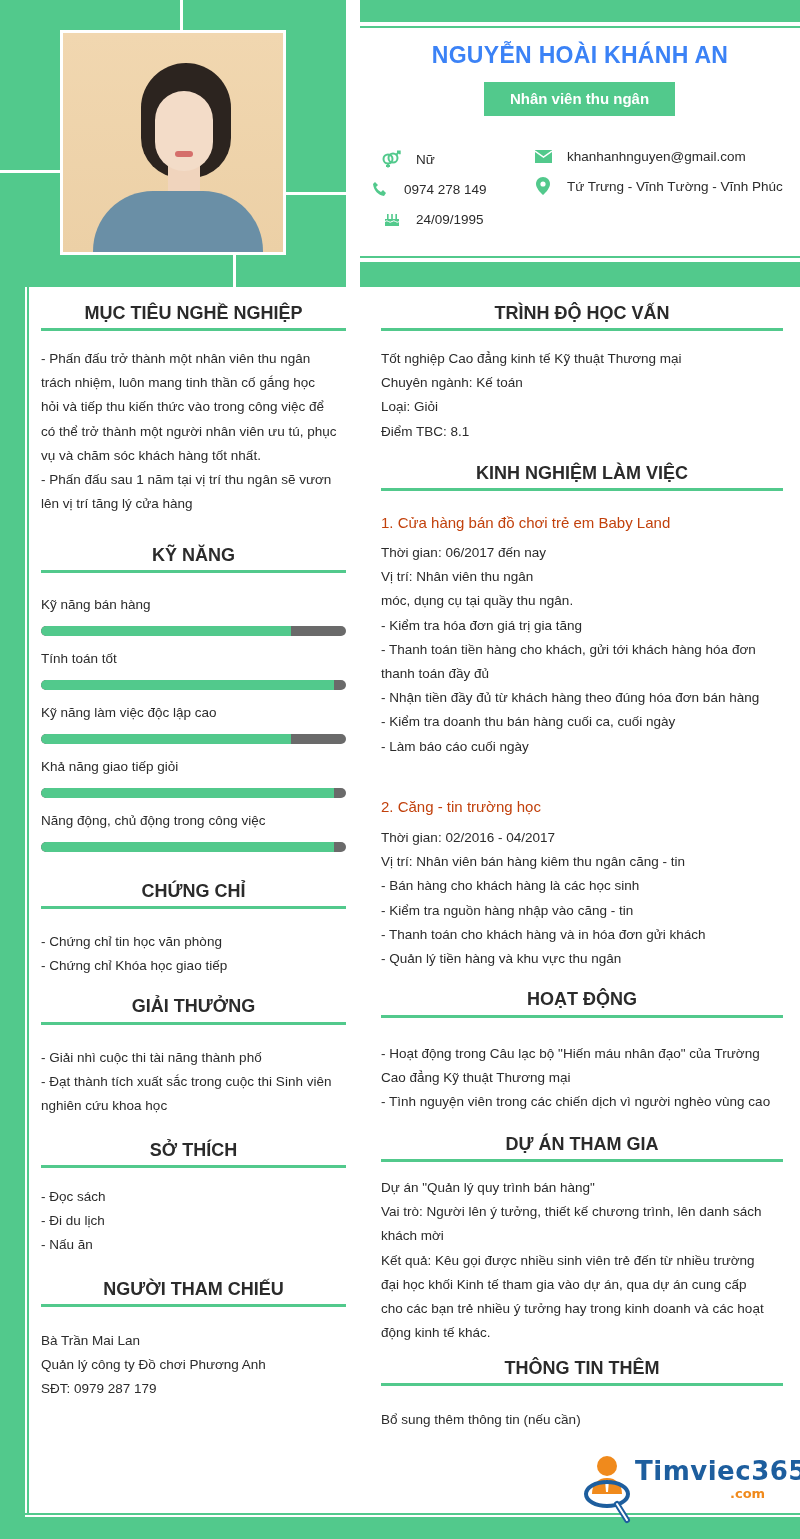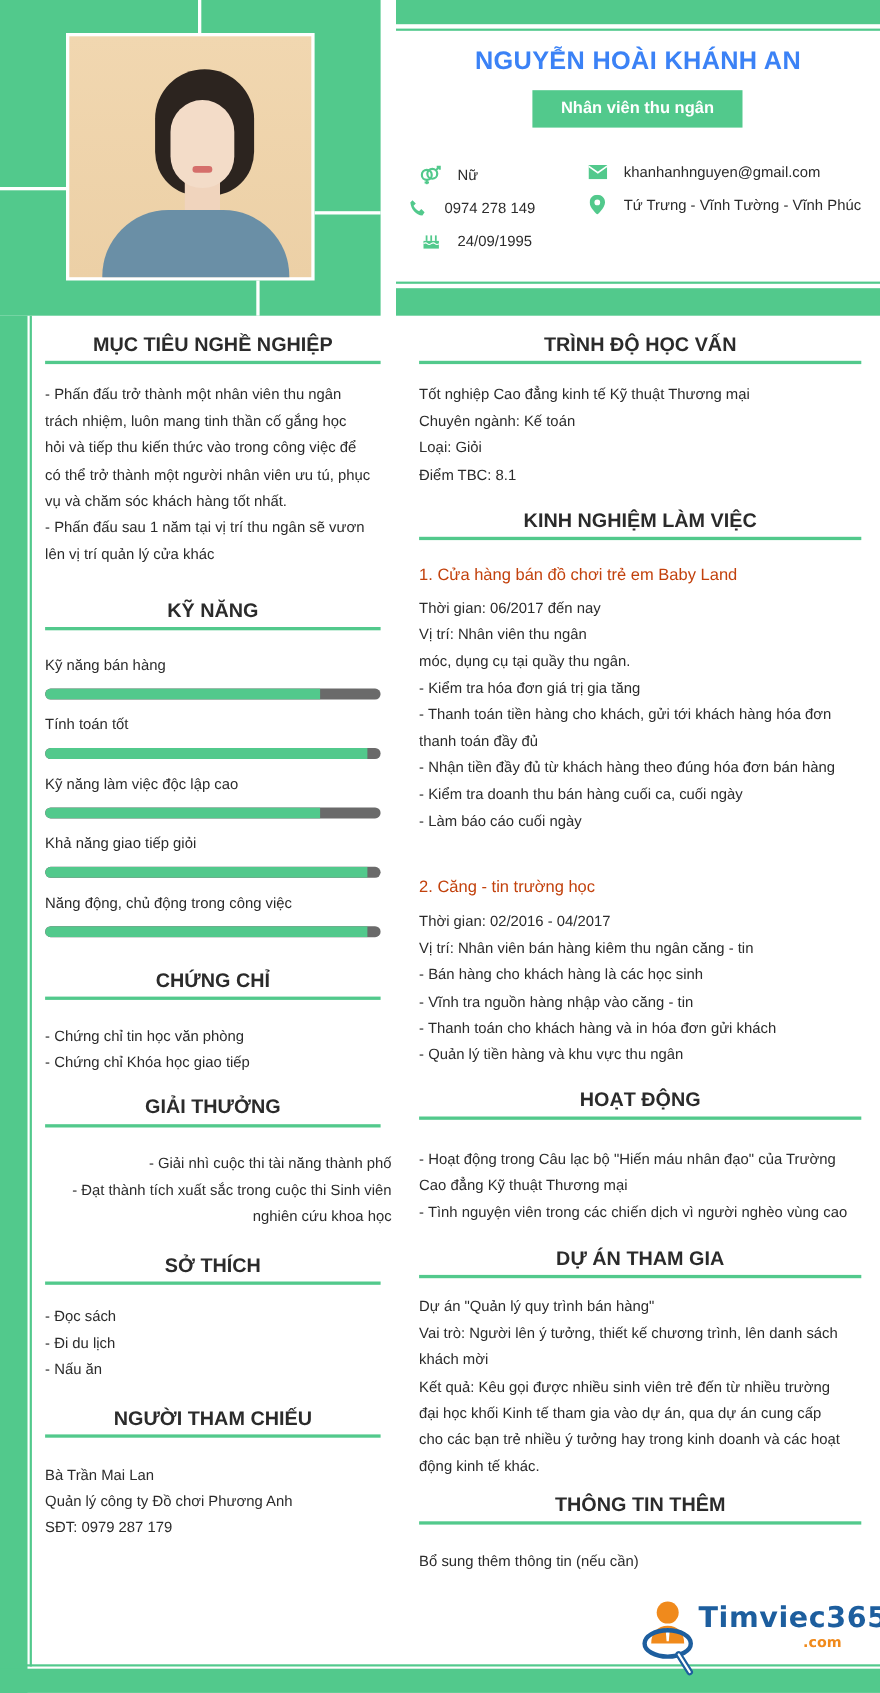--- a/index.html
+++ b/index.html
@@ -134,21 +134,21 @@
 
 <div class="section-title" style="left:41px; top:303px; width:305px;">MỤC TIÊU NGHỀ NGHIỆP</div>
 <div class="rule" style="left:41px; top:328px; width:305px;"></div>
 <div class="txt" style="left:41px; top:347px; width:315px;">
   <p>- Phấn đấu trở thành một nhân viên thu ngân</p>
   <p>trách nhiệm, luôn mang tinh thần cố gắng học</p>
   <p>hỏi và tiếp thu kiến thức vào trong công việc để</p>
   <p>có thể trở thành một người nhân viên ưu tú, phục</p>
   <p>vụ và chăm sóc khách hàng tốt nhất.</p>
   <p>- Phấn đấu sau 1 năm tại vị trí thu ngân sẽ vươn</p>
-  <p>lên vị trí quản lý cửa khác</p>
+  <p>lên vị trí tăng lý cửa hàng</p>
 </div>
 
 <div class="section-title" style="left:41px; top:545px; width:305px;">KỸ NĂNG</div>
 <div class="rule" style="left:41px; top:570px; width:305px;"></div>
 
 <div class="skill-label" style="top:597px;">Kỹ năng bán hàng</div>
 <div class="skill-bar" style="top:626px;">
     <div class="skill-fill" style="width:82%;"></div>
   </div>
 
@@ -174,21 +174,21 @@
 
 <div class="section-title" style="left:41px; top:881px; width:305px;">CHỨNG CHỈ</div>
 <div class="rule" style="left:41px; top:906px; width:305px;"></div>
 <div class="txt" style="left:41px; top:930px; width:315px;">
   <p>- Chứng chỉ tin học văn phòng</p>
   <p>- Chứng chỉ Khóa học giao tiếp</p>
 </div>
 
 <div class="section-title" style="left:41px; top:996px; width:305px;">GIẢI THƯỞNG</div>
 <div class="rule" style="left:41px; top:1022px; width:305px;"></div>
-<div class="txt" style="left:41px; top:1046px; width:315px;text-align:right;">
+<div class="txt" style="left:41px; top:1046px; width:315px;">
   <p>- Giải nhì cuộc thi tài năng thành phố</p>
   <p>- Đạt thành tích xuất sắc trong cuộc thi Sinh viên</p>
   <p>nghiên cứu khoa học</p>
 </div>
 
 <div class="section-title" style="left:41px; top:1140px; width:305px;">SỞ THÍCH</div>
 <div class="rule" style="left:41px; top:1165px; width:305px;"></div>
 <div class="txt" style="left:41px; top:1185px; width:315px;">
   <p>- Đọc sách</p>
   <p>- Đi du lịch</p>
@@ -226,21 +226,21 @@
   <p>- Nhận tiền đầy đủ từ khách hàng theo đúng hóa đơn bán hàng</p>
   <p>- Kiểm tra doanh thu bán hàng cuối ca, cuối ngày</p>
   <p>- Làm báo cáo cuối ngày</p>
 </div>
 
 <div class="sub-title" style="left:381px; top:798px;">2. Căng - tin trường học</div>
 <div class="txt" style="left:381px; top:826px; width:410px;">
   <p>Thời gian: 02/2016 - 04/2017</p>
   <p>Vị trí: Nhân viên bán hàng kiêm thu ngân căng - tin</p>
   <p>- Bán hàng cho khách hàng là các học sinh</p>
-  <p>- Vĩnh tra nguồn hàng nhập vào căng - tin</p>
+  <p>- Kiểm tra nguồn hàng nhập vào căng - tin</p>
   <p>- Thanh toán cho khách hàng và in hóa đơn gửi khách</p>
   <p>- Quản lý tiền hàng và khu vực thu ngân</p>
 </div>
 
 <div class="section-title" style="left:381px; top:989px; width:402px;">HOẠT ĐỘNG</div>
 <div class="rule" style="left:381px; top:1015px; width:402px;"></div>
 <div class="txt" style="left:381px; top:1042px; width:415px;">
   <p>- Hoạt động trong Câu lạc bộ "Hiến máu nhân đạo" của Trường</p>
   <p>Cao đẳng Kỹ thuật Thương mại</p>
   <p>- Tình nguyện viên trong các chiến dịch vì người nghèo vùng cao</p>

